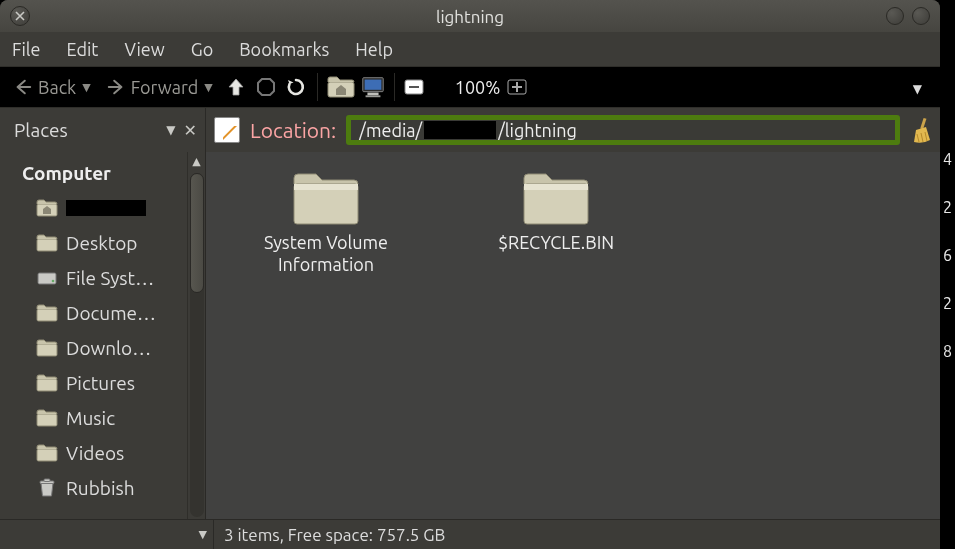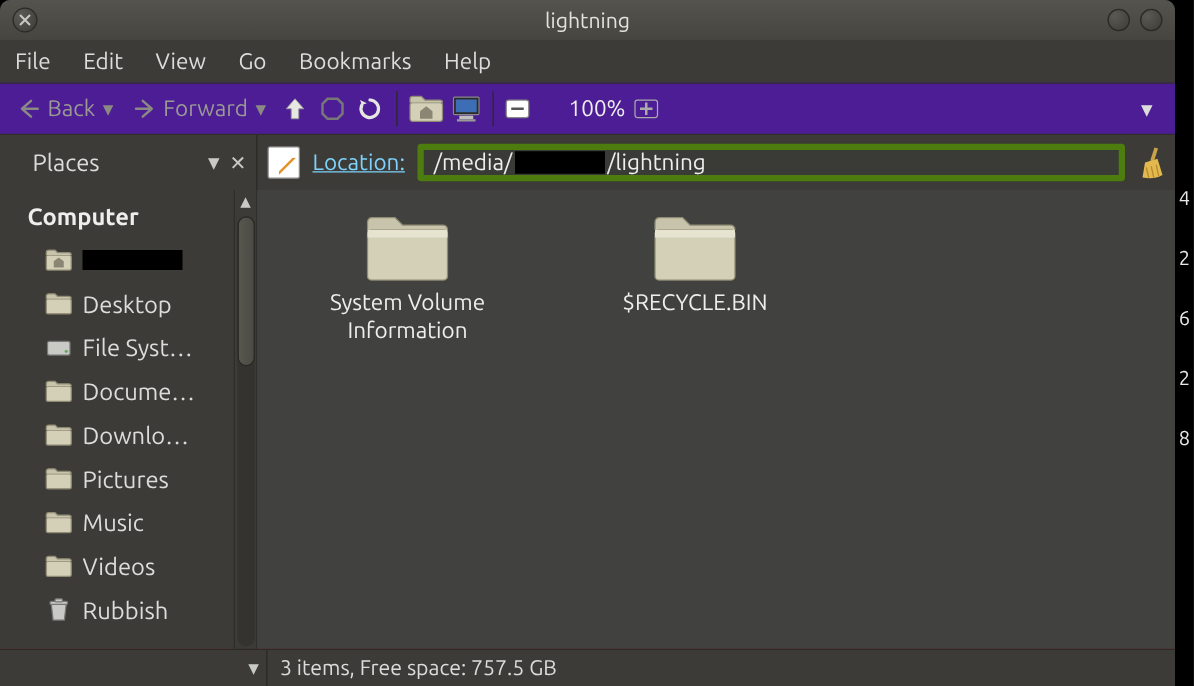--- a/index.html
+++ b/index.html
@@ -13,43 +13,43 @@
 .titlebar .close-btn svg { width: 10px; height: 10px; }
 .titlebar .title { position: absolute; left: 0; right: 0; text-align: center; font-size: 17px; color: #e2e2df; pointer-events: none; }
 .titlebar .win-controls { position: absolute; right: 10px; display: flex; gap: 8px; }
 .titlebar .win-controls .wc { width: 18px; height: 18px; border-radius: 50%; background: radial-gradient(circle at 30% 30%, #5a5954, #3d3c38); border: 1px solid #2a2925; }
 
 
 .menubar { height: 34px; display: flex; align-items: center; padding: 0 0; gap: 2px; background: #3c3b37; }
 .menubar .menuitem { padding: 4px 12px; font-size: 18px; color: #dcdcdc; border-radius: 3px; }
 
 
-.toolbar { height: 42px; display: flex; align-items: center; padding: 0 8px; gap: 4px; background: #4c1d95; border-top: 1px solid #2f2e2a; border-bottom: 1px solid #2f2e2a; }
+.toolbar { height: 42px; display: flex; align-items: center; padding: 0 8px; gap: 4px; background: #000000; border-top: 1px solid #2f2e2a; border-bottom: 1px solid #2f2e2a; }
 .tb-group { display: flex; align-items: center; gap: 2px; }
 .tb-btn { display: flex; align-items: center; gap: 6px; padding: 3px 6px; font-size: 18px; color: #9a9994; border-radius: 3px; }
 .tb-btn svg { width: 18px; height: 18px; }
 .tb-sep { width: 1px; height: 28px; background: #2a2926; margin: 0 4px; }
 .tb-icon { width: 26px; height: 26px; display: flex; align-items: center; justify-content: center; }
 .tb-icon svg { width: 22px; height: 22px; }
 .folder-home-btn { width: 30px; height: 26px; display:flex; align-items:center; justify-content:center; }
 .monitor-btn svg { width: 28px; height: 24px; }
 .zoom-group { display: flex; align-items: center; gap: 6px; }
 .zoom-text { font-size: 18px; color: #eee; margin-left: 24px; }
 .tb-dropdown-end { margin-left: auto; padding-right: 10px; color: #dcdcdc; }
 
 
 .locationrow { height: 44px; display: flex; align-items: stretch; background: #3c3b37; }
-.places-header { width: 206px; display: flex; align-items: center; padding: 0 8px 0 26px; font-size: 19px; color: #dcdcdc; border-right: 1px solid #2a2926; gap: 8px; }
+.places-header { width: 206px; display: flex; align-items: center; padding: 0 8px 0 14px; font-size: 19px; color: #dcdcdc; border-right: 1px solid #2a2926; gap: 8px; }
 .places-header .ph-gap { flex: 1; }
 .places-header .ph-tri { font-size: 12px; color: #c9c9c5; }
 .places-header .ph-x { font-size: 16px; color: #c9c9c5; }
 .loc-area { flex: 1; display: flex; align-items: center; padding: 0 8px; gap: 10px; }
 .edit-icon { width: 26px; height: 26px; background: #fff; border: 1px solid #888; border-radius: 2px; display:flex; align-items:center; justify-content:center; position:relative; }
 .edit-icon::after { content:""; position:absolute; width: 14px; height: 14px; background: linear-gradient(135deg, #f2a93b, #d07810); clip-path: polygon(0 100%, 100% 0, 80% 0, 0 80%); right: 2px; bottom: 2px; }
-.loc-label { font-size: 18px; color: #7dd3fc; text-decoration: underline; }
+.loc-label { font-size: 21px; color: #fca5a5; }
 .loc-input-wrap { flex: 1; height: 30px; background: #3a3a36; border: 5px solid #4d7c0f; border-radius: 3px; display: flex; align-items: center; padding: 0 8px; color: #eee; font-size: 18px; overflow:hidden; }
 .loc-input-wrap .redact { display:inline-block; width: 72px; height: 18px; background: #000; vertical-align: middle; margin: 0 2px; }
 .broom { width: 22px; height: 28px; }
 
 
 .mainarea { flex: 1; display: flex; min-height: 0; background: #ef4444; }
 .sidebar { width: 206px; background: #3c3b37; border-right: 1px solid #2a2926; display: flex; }
 .sb-list { flex: 1; overflow: hidden; padding-top: 4px; }
 .sb-heading { font-weight: bold; font-size: 19px; color: #eee; padding: 6px 10px 6px 22px; }
 .sb-item { display: flex; align-items: center; gap: 8px; padding: 4px 6px 4px 36px; font-size: 19px; color: #dcdcdc; height: 35px; }

